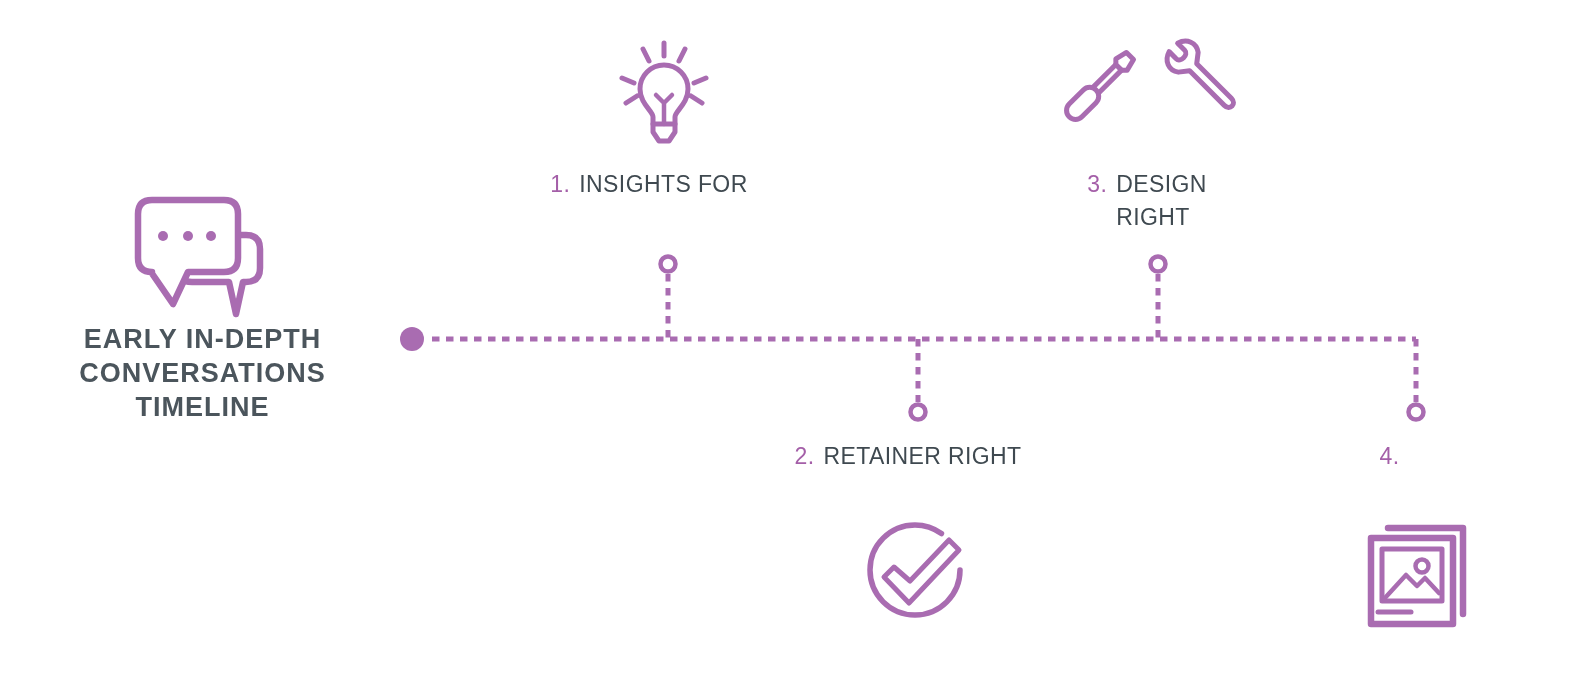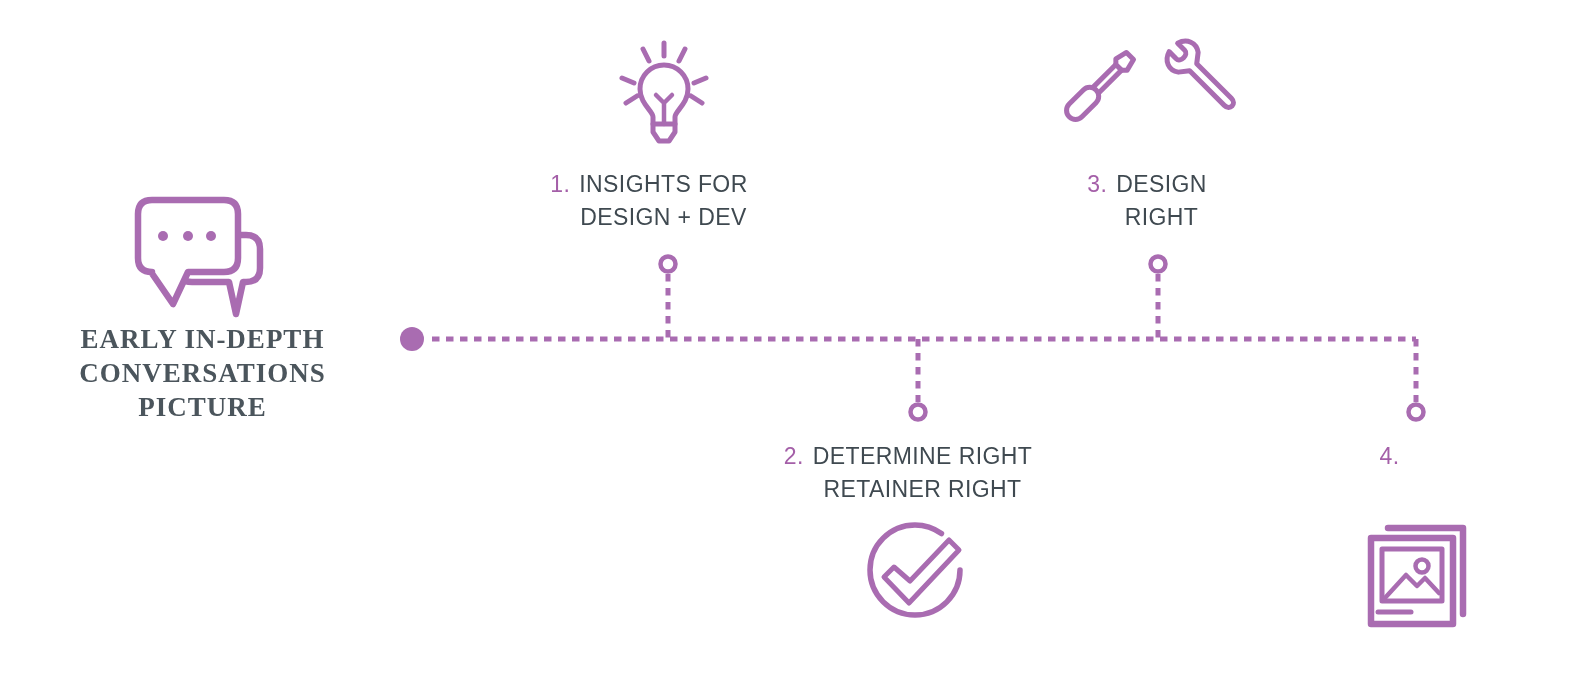--- a/index.html
+++ b/index.html
@@ -8,32 +8,32 @@
     background: var(--background, #ffffff);
     font-family: "Liberation Sans", sans-serif;
     overflow:hidden;
   }
   .abs { position:absolute; }
 
   
   .title {
     position:absolute; left:30px; top:322px; width:345px;
     text-align:center; font-weight:bold; font-size:27px; line-height:34px;
-    letter-spacing:1px; color: var(--title-text, #4b555c); font-family: Liberation Serif, serif;
+    letter-spacing:1px; color: var(--title-text, #4b555c);
   }
 
   
   .milestone {
     position:absolute; width:300px;
     display:flex; justify-content:center;
     font-size:23px; line-height:33px; letter-spacing:0.4px;
     color: var(--label-text, #3f4950);
   }
   .milestone .num { color: var(--number, #a45fa8); margin-right:9px; }
-  .milestone .lines { display:flex; flex-direction:column; align-items:center; }
+  .milestone .lines { display:flex; flex-direction:column; align-items:flex-start; }
 
   
   svg { overflow:visible; display:block; }
   .st {
     stroke: var(--accent, #a96cb1); fill:none;
     stroke-linecap:round; stroke-linejoin:round;
   }
   .w6 { stroke-width:6.5; }  .w5 { stroke-width:5; }  .w45 { stroke-width:4.5; }
   .bgfill { fill:#ffffff; }
   .accfill { fill: var(--accent, #a96cb1); stroke:none; }
@@ -53,21 +53,21 @@
 
     <path class="st w6 bgfill" d="M26,10 H98 Q112,10 112,24 V68 Q112,82 98,82 H62 L47,114 L25,82 H26 Q12,82 12,68 V24 Q12,10 26,10 Z"></path>
     <circle class="accfill" cx="37" cy="46" r="5"></circle>
     <circle class="accfill" cx="62" cy="46" r="5"></circle>
     <circle class="accfill" cx="85" cy="46" r="5"></circle>
   </svg>
 
   <div class="title">
     <div>EARLY IN-DEPTH</div>
     <div>CONVERSATIONS</div>
-    <div>PICTURE</div>
+    <div>TIMELINE</div>
   </div>
 
   <svg class="abs" style="left:0; top:0;" width="1586" height="690" viewBox="0 0 1586 690">
     <circle class="dot" cx="412" cy="339" r="12"></circle>
     <line class="dash" x1="432" y1="339" x2="1416" y2="339"></line>
 
     <line class="dash" x1="668" y1="274" x2="668" y2="339"></line>
     <circle class="node" cx="668" cy="264" r="7.5"></circle>
 
     <line class="dash" x1="918" y1="339" x2="918" y2="402"></line>
@@ -89,28 +89,26 @@
     <line class="st w5" x1="17" y1="63" x2="28" y2="56"></line>
     <line class="st w5" x1="93" y1="63" x2="82" y2="56"></line>
     <path class="st w5" d="M44,84 V77 C44,71 31,64 31,49 A24,24 0 0 1 79,49 C79,64 66,71 66,77 V84"></path>
     <path class="st w5" d="M44,84 H66 V92 L60,101 H50 L44,92 Z"></path>
     <path class="st w45" d="M47,55 L55,63 L63,55 M55,63 V84"></path>
   </svg>
   <div class="milestone" style="left:499px; top:168px;">
     <span class="num">1.</span>
     <span class="lines">
       <span>INSIGHTS FOR</span>
-      <span>DESIGN + DEV</span>
     </span>
   </div>
 
   <div class="milestone" style="left:758px; top:440px;">
     <span class="num">2.</span>
     <span class="lines">
-      <span>DETERMINE RIGHT</span>
       <span>RETAINER RIGHT</span>
     </span>
   </div>
   <svg class="abs" style="left:865px; top:516px;" width="106" height="106" viewBox="0 0 106 106">
     <circle class="st" style="stroke-width:5.5" cx="50" cy="54" r="45" pathLength="100" stroke-dasharray="85 15"></circle>
     <path class="st w5" d="M19,61 L44,87 L94,34 L84,24 L45,65 L29,51 Z"></path>
   </svg>
 
   <svg class="abs" style="left:1108px; top:46px;" width="104" height="104" viewBox="0 0 104 104">
 

